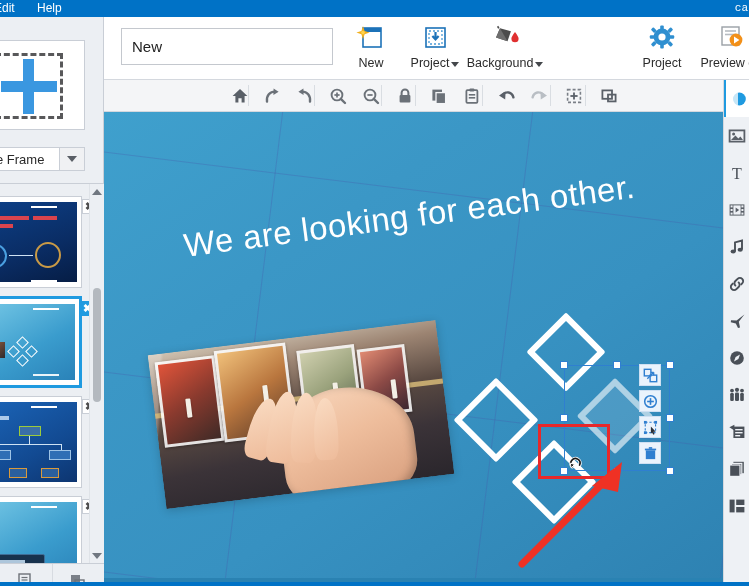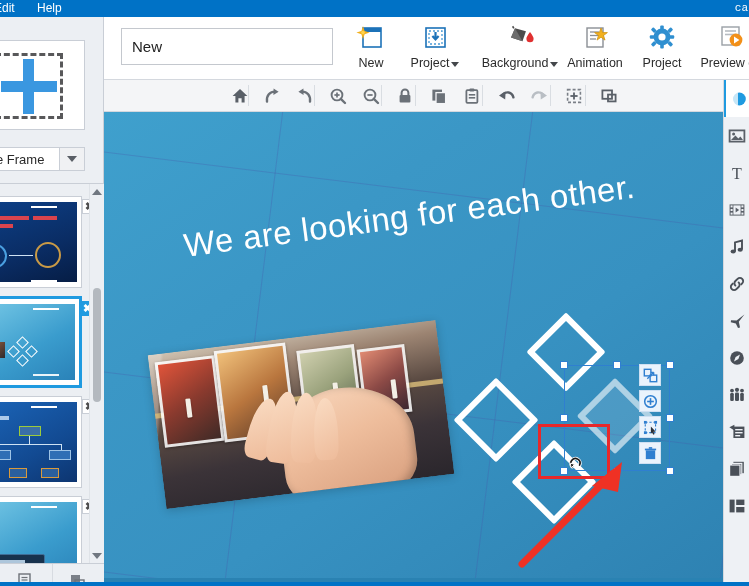--- a/index.html
+++ b/index.html
@@ -441,49 +441,37 @@
           <rect x="9" y="8" width="13" height="13" fill="none" stroke="#4a9bd6" stroke-width="1.3" stroke-dasharray="2,2"></rect>
           <path d="M15.5 9 v6 M12.4 13 l3.1 3.4 3.1 -3.4" fill="none" stroke="#1c72b8" stroke-width="2.2"></path>
         </svg>
       </div>
       <div class="rb-lbl">
         <span>Project</span>
         <span class="lbl-caret"></span>
       </div>
     </div>
 
-    <div class="rb-btn" style="left:370px;width:92px">
+    <div class="rb-btn" style="left:355px;width:92px">
       <div class="rb-ico">
         <svg width="32" height="30" viewBox="0 0 32 30">
           <g transform="rotate(-30 16 14)">
             <path d="M8 10 L16 4 L24 12 L16 19 Z" fill="#4c4c4c"></path>
             <path d="M8 10 L16 19 L16 4 Z" fill="#6e6e6e"></path>
             <path d="M15 3.4 L15 1" stroke="#4c4c4c" stroke-width="1.6"></path>
           </g>
           <path d="M26 9 c2.6 3.6 3.6 5.3 3.6 6.7 a3.6 3.6 0 0 1 -7.2 0 c0 -1.4 1 -3.1 3.6 -6.7 z" fill="#e03030"></path>
         </svg>
       </div>
       <div class="rb-lbl">
         <span>Background</span>
         <span class="lbl-caret"></span>
       </div>
     </div>
 
-    <div class="rb-btn" style="left:455px;width:72px">
-      <div class="rb-ico">
-        <svg width="30" height="30" viewBox="0 0 30 30">
-          <rect x="7" y="5" width="16" height="19" fill="#ffffff" stroke="#8b8f95" stroke-width="1.4"></rect>
-          <line x1="10" y1="9" x2="19" y2="9" stroke="#8b8f95" stroke-width="1.3"></line>
-          <line x1="10" y1="12.5" x2="19" y2="12.5" stroke="#8b8f95" stroke-width="1.3"></line>
-          <line x1="10" y1="16" x2="16" y2="16" stroke="#8b8f95" stroke-width="1.3"></line>
-          <polygon points="21,5 22.6,9.6 27.4,9.6 23.5,12.5 25,17.1 21,14.2 17,17.1 18.5,12.5 14.6,9.6 19.4,9.6" fill="#f2b01e" stroke="#d19413" stroke-width=".8"></polygon>
-        </svg>
-      </div>
-      <div class="rb-lbl">Animation</div>
-    </div>
 
     <div class="rb-btn" style="left:527px;width:62px">
       <div class="rb-ico">
         <svg width="30" height="30" viewBox="0 0 30 30">
           <g fill="#2f8fd0">
             <circle cx="15" cy="14" r="8.4"></circle>
             <g>
               <rect x="13.2" y="2.4" width="3.6" height="5" rx="1"></rect>
               <rect x="13.2" y="20.6" width="3.6" height="5" rx="1"></rect>
               <rect x="2.8" y="12.2" width="5" height="3.6" rx="1"></rect>

